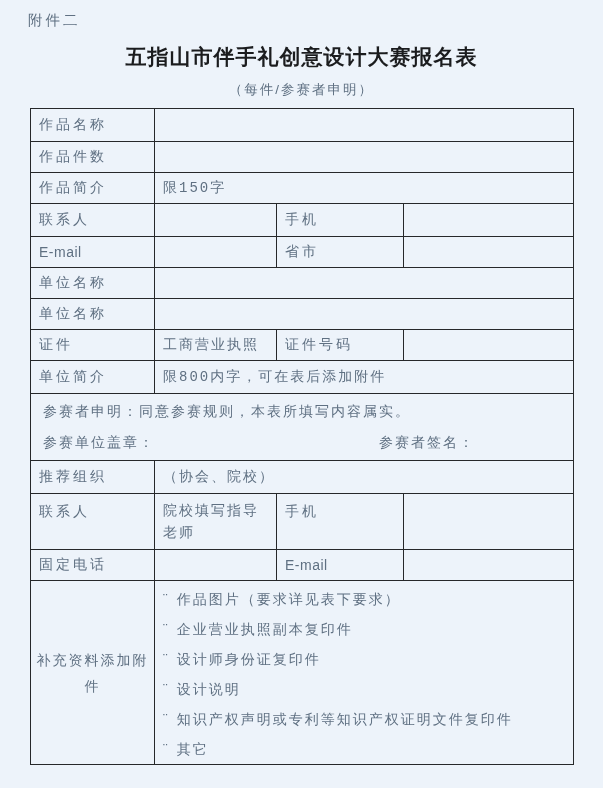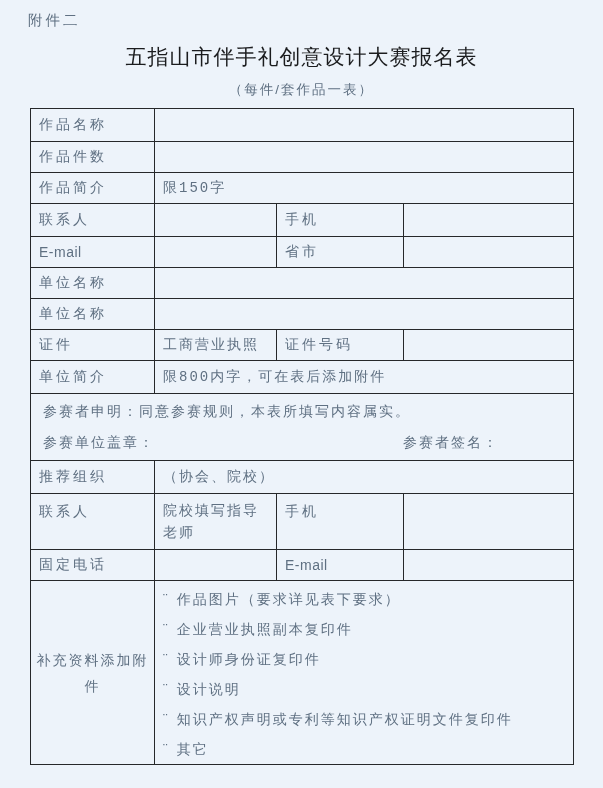--- a/index.html
+++ b/index.html
@@ -8,21 +8,21 @@
     background:#edf3fa;
     font-family:"Liberation Sans","DejaVu Sans",sans-serif;
     color:#5f7082;
   }
   .attachment-note{
     position:absolute;left:28px;top:11px;
     font-size:14.5px;letter-spacing:3px;color:#5f7082;
   }
   .doc-title{
     position:absolute;left:0;top:43px;width:603px;text-align:center;
-    font-size:21px;font-weight:normal;color:#1b1c1e;letter-spacing:1px;
+    font-size:21px;font-weight:bold;color:#1b1c1e;letter-spacing:1px;
   }
   .doc-subtitle{
     position:absolute;left:0;top:81px;width:603px;text-align:center;
     font-size:13.5px;letter-spacing:2px;color:#5f7082;
   }
   table.form{
     position:absolute;left:30px;top:108px;width:543px;
     border-collapse:collapse;table-layout:fixed;
   }
   td{
@@ -31,40 +31,40 @@
     padding:0 8px;vertical-align:middle;
     overflow:hidden;
   }
   td.lbl{letter-spacing:3px;}
   td.val{letter-spacing:2px;font-family:Liberation Mono, monospace;}
   tr.h31 td{height:30px;}
   tr.h33 td{height:32px;}
   .top-align td{vertical-align:top;padding-top:6px;line-height:22px;}
   td.stmt{height:57px;letter-spacing:2px;vertical-align:top;padding-top:9px;padding-left:12px;}
   .stmt-line2{position:relative;margin-top:13px;}
-  .sig-label{position:absolute;left:360px;top:0;}
+  .sig-label{position:absolute;left:336px;top:0;}
   td.orgseal{height:32px;letter-spacing:2px;}
   .seal-wrap{position:relative;}
   .date-y{position:absolute;left:314px;top:0;}
   .date-m{position:absolute;left:362px;top:0;}
   .date-d{position:absolute;left:409px;top:0;}
   td.attach-lbl{
     height:177px;text-align:center;letter-spacing:2px;
     padding:0 4px;line-height:26px;
   }
   td.attach-list{vertical-align:top;padding-top:3px;}
   .attach-item{line-height:30px;letter-spacing:2px;white-space:nowrap;}
   .attach-item .bullet{margin-right:7px;color:#5f7082;}
 </style>
 </head>
 <body>
 
 <div class="attachment-note">附件二</div>
 <div class="doc-title">五指山市伴手礼创意设计大赛报名表</div>
-<div class="doc-subtitle">（每件/套作品一表）</div>
+<div class="doc-subtitle">（每件/参赛者申明）</div>
 
 <table class="form">
   <colgroup>
     <col style="width:124px">
       <col style="width:122px">
       <col style="width:127px">
       <col style="width:170px">
   </colgroup>
 
   <tbody>

